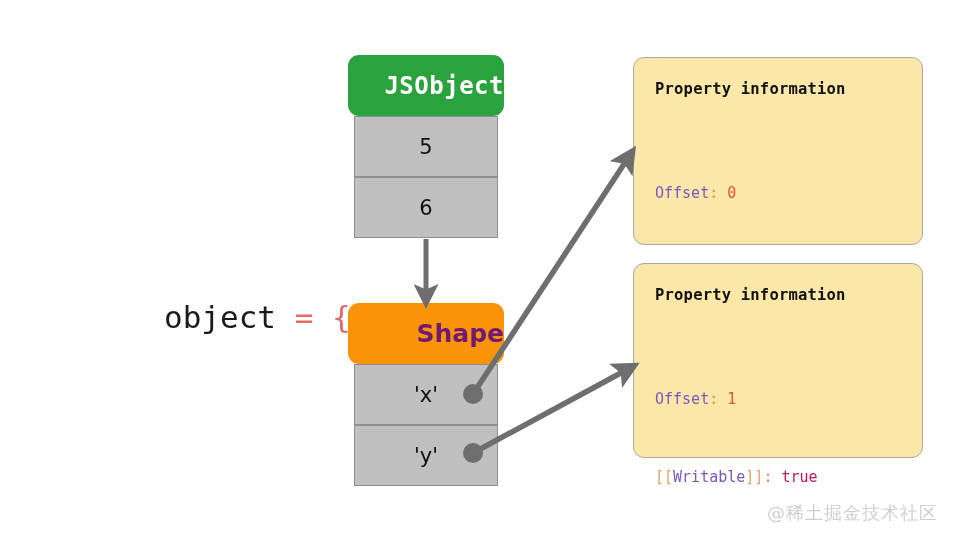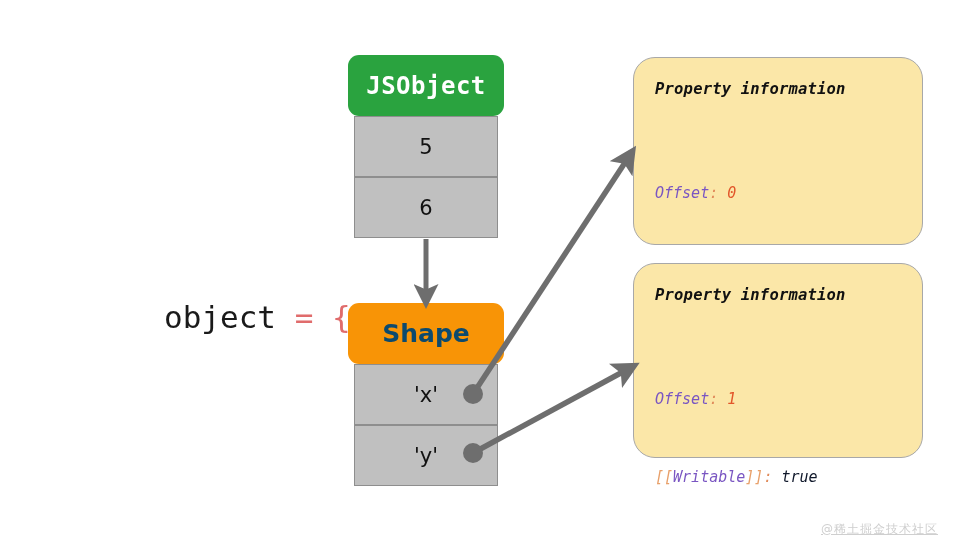--- a/index.html
+++ b/index.html
@@ -32,21 +32,21 @@
   .tok-plain { color: #1a1a1a; margin-left: 8px; }
   .tok-punct { color: #e06c6c; }
 
   
   .struct-header {
     position: absolute;
     box-sizing: border-box;
     border-radius: 11px;
     display: flex;
     align-items: center;
-    justify-content: center;
+    justify-content: flex-end;
     z-index: 3;
   }
   .struct-cell {
     position: absolute;
     box-sizing: border-box;
     background: #c0c0c0;
     border: 1px solid #8e8e8e;
     display: flex;
     align-items: center;
     justify-content: center;
@@ -63,21 +63,21 @@
     font-family: "DejaVu Sans Mono", "Liberation Mono", monospace;
     font-size: 24px;
     font-weight: bold;
     letter-spacing: 0.5px;
   }
   #shape-header {
     left: 348px; top: 303px; width: 156px; height: 61px;
     background: #f89406;
   }
   #shape-header .hdr-label {
-    color: #0c4a6e;
+    color: #701a75;
     font-family: "DejaVu Sans", "Liberation Sans", sans-serif;
     font-size: 25px;
     font-weight: bold;
   }
 
   .cell-jso { left: 354px; width: 144px; height: 61px; font-size: 21px;
               font-family: "DejaVu Sans", "Liberation Sans", sans-serif; }
   #jso-cell-0 { top: 116px; }
   #jso-cell-1 { top: 177px; }
 
@@ -87,23 +87,22 @@
   #shp-cell-1 { top: 425px; }
 
   
   .prop-box {
     position: absolute;
     box-sizing: border-box;
     left: 633px;
     width: 290px;
     background: #fbe7a8;
     border: 1px solid #a8a8a8;
-    border-radius: 22px;
+    border-radius: 11px;
     z-index: 2;
-    font-style: italic;
   }
   #prop-box-0 { top: 57px;  height: 188px; }
   #prop-box-1 { top: 263px; height: 195px; }
 
   .prop-title {
     position: absolute;
     left: 21px;
     top: 22px;
     font-family: "DejaVu Sans Mono", "Liberation Mono", monospace;
     font-size: 15.5px;
@@ -117,41 +116,40 @@
     top: 70px;
     font-family: "DejaVu Sans Mono", "Liberation Mono", monospace;
     font-size: 15px;
     line-height: 26px;
     white-space: pre;
   }
   .p-key   { color: #7a56c2; text-align: center; }
   .p-colon { color: #e08a5a; }
   .p-num   { color: #e2562a; }
   .p-brk   { color: #e8a06a; }
-  .p-bool  { color: #0f172a; margin-top: 16px; }
+  .p-bool  { color: #be185d; margin-top: 16px; }
 
   
   #connectors {
     position: absolute;
     left: 0; top: 0;
     width: 960px; height: 540px;
     z-index: 4;
     pointer-events: none;
   }
 
   
   #watermark {
     position: absolute;
     right: 22px;
-    bottom: 2px;
+    bottom: 15px;
     font-family: "DejaVu Sans", "Liberation Sans", sans-serif;
-    font-size: 12px;
+    font-size: 18px;
     color: #cfcfcf;
     letter-spacing: 1px;
-    text-decoration: underline;
   }
 </style>
 </head>
 <body>
 
 <div id="canvas">
 
   <div id="code-block">
     <div class="code-line">
       <span class="tok-plain">object </span><span class="tok-punct">= </span><span class="tok-punct">{</span>

